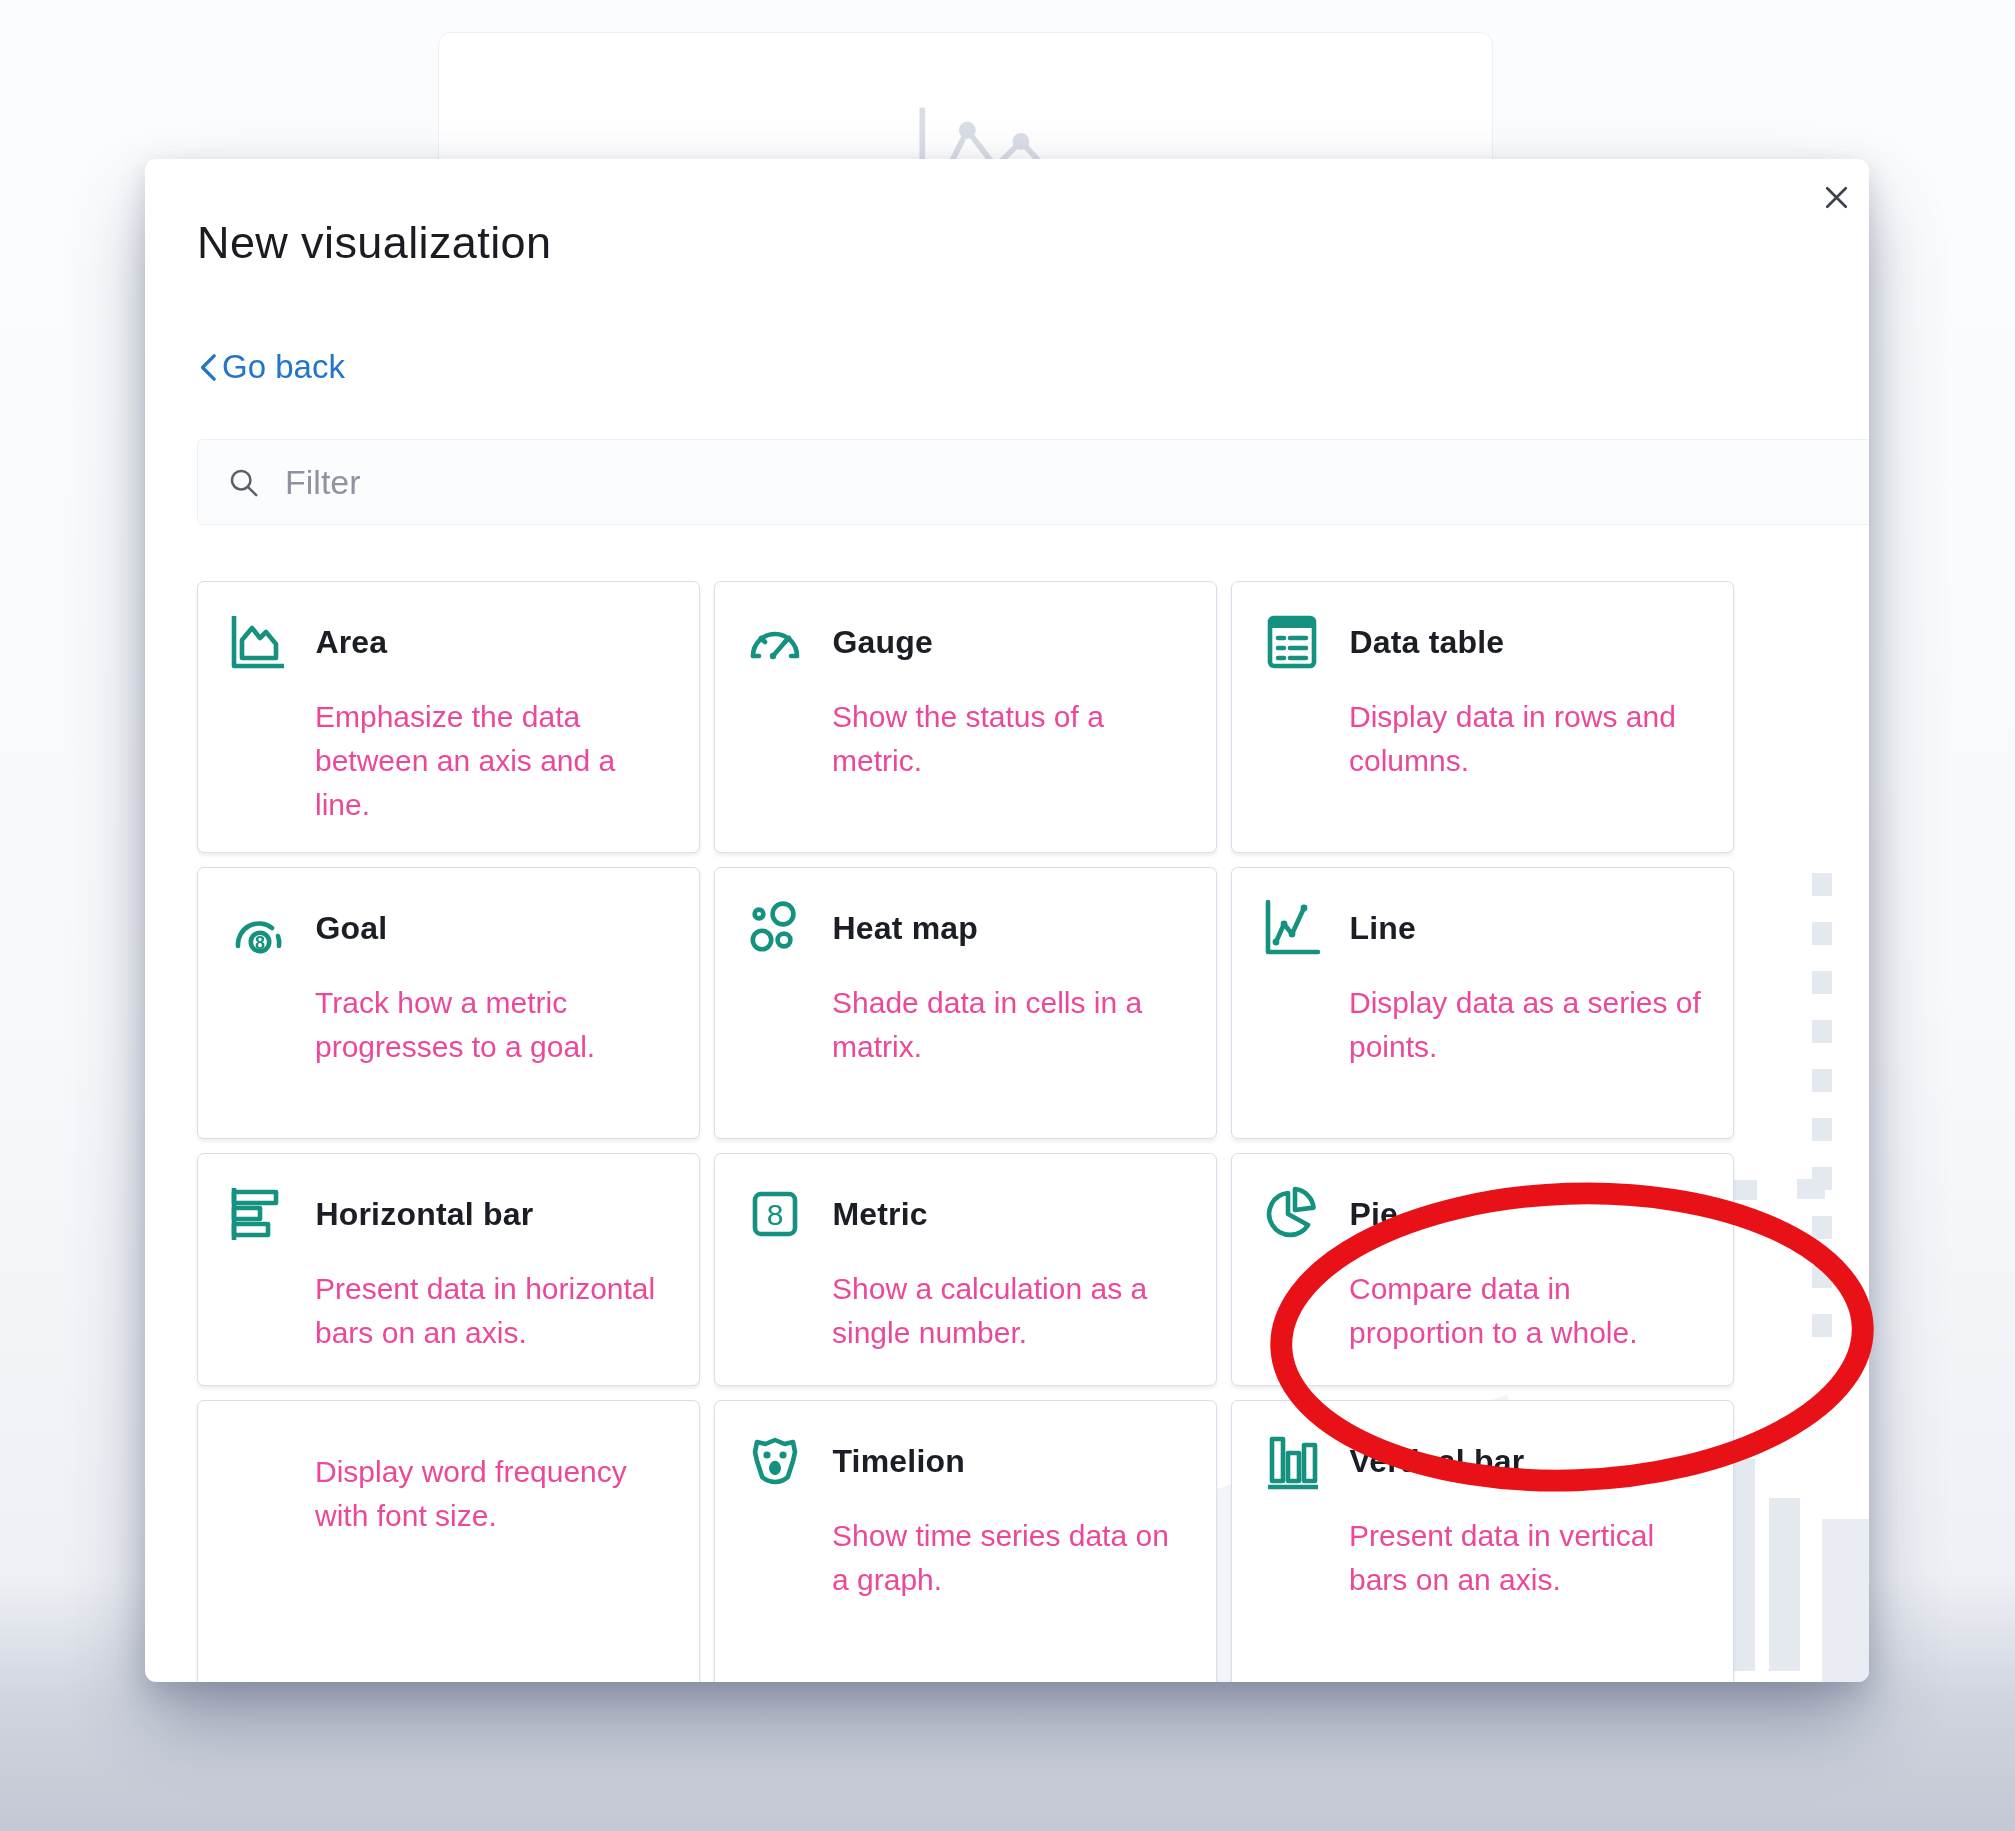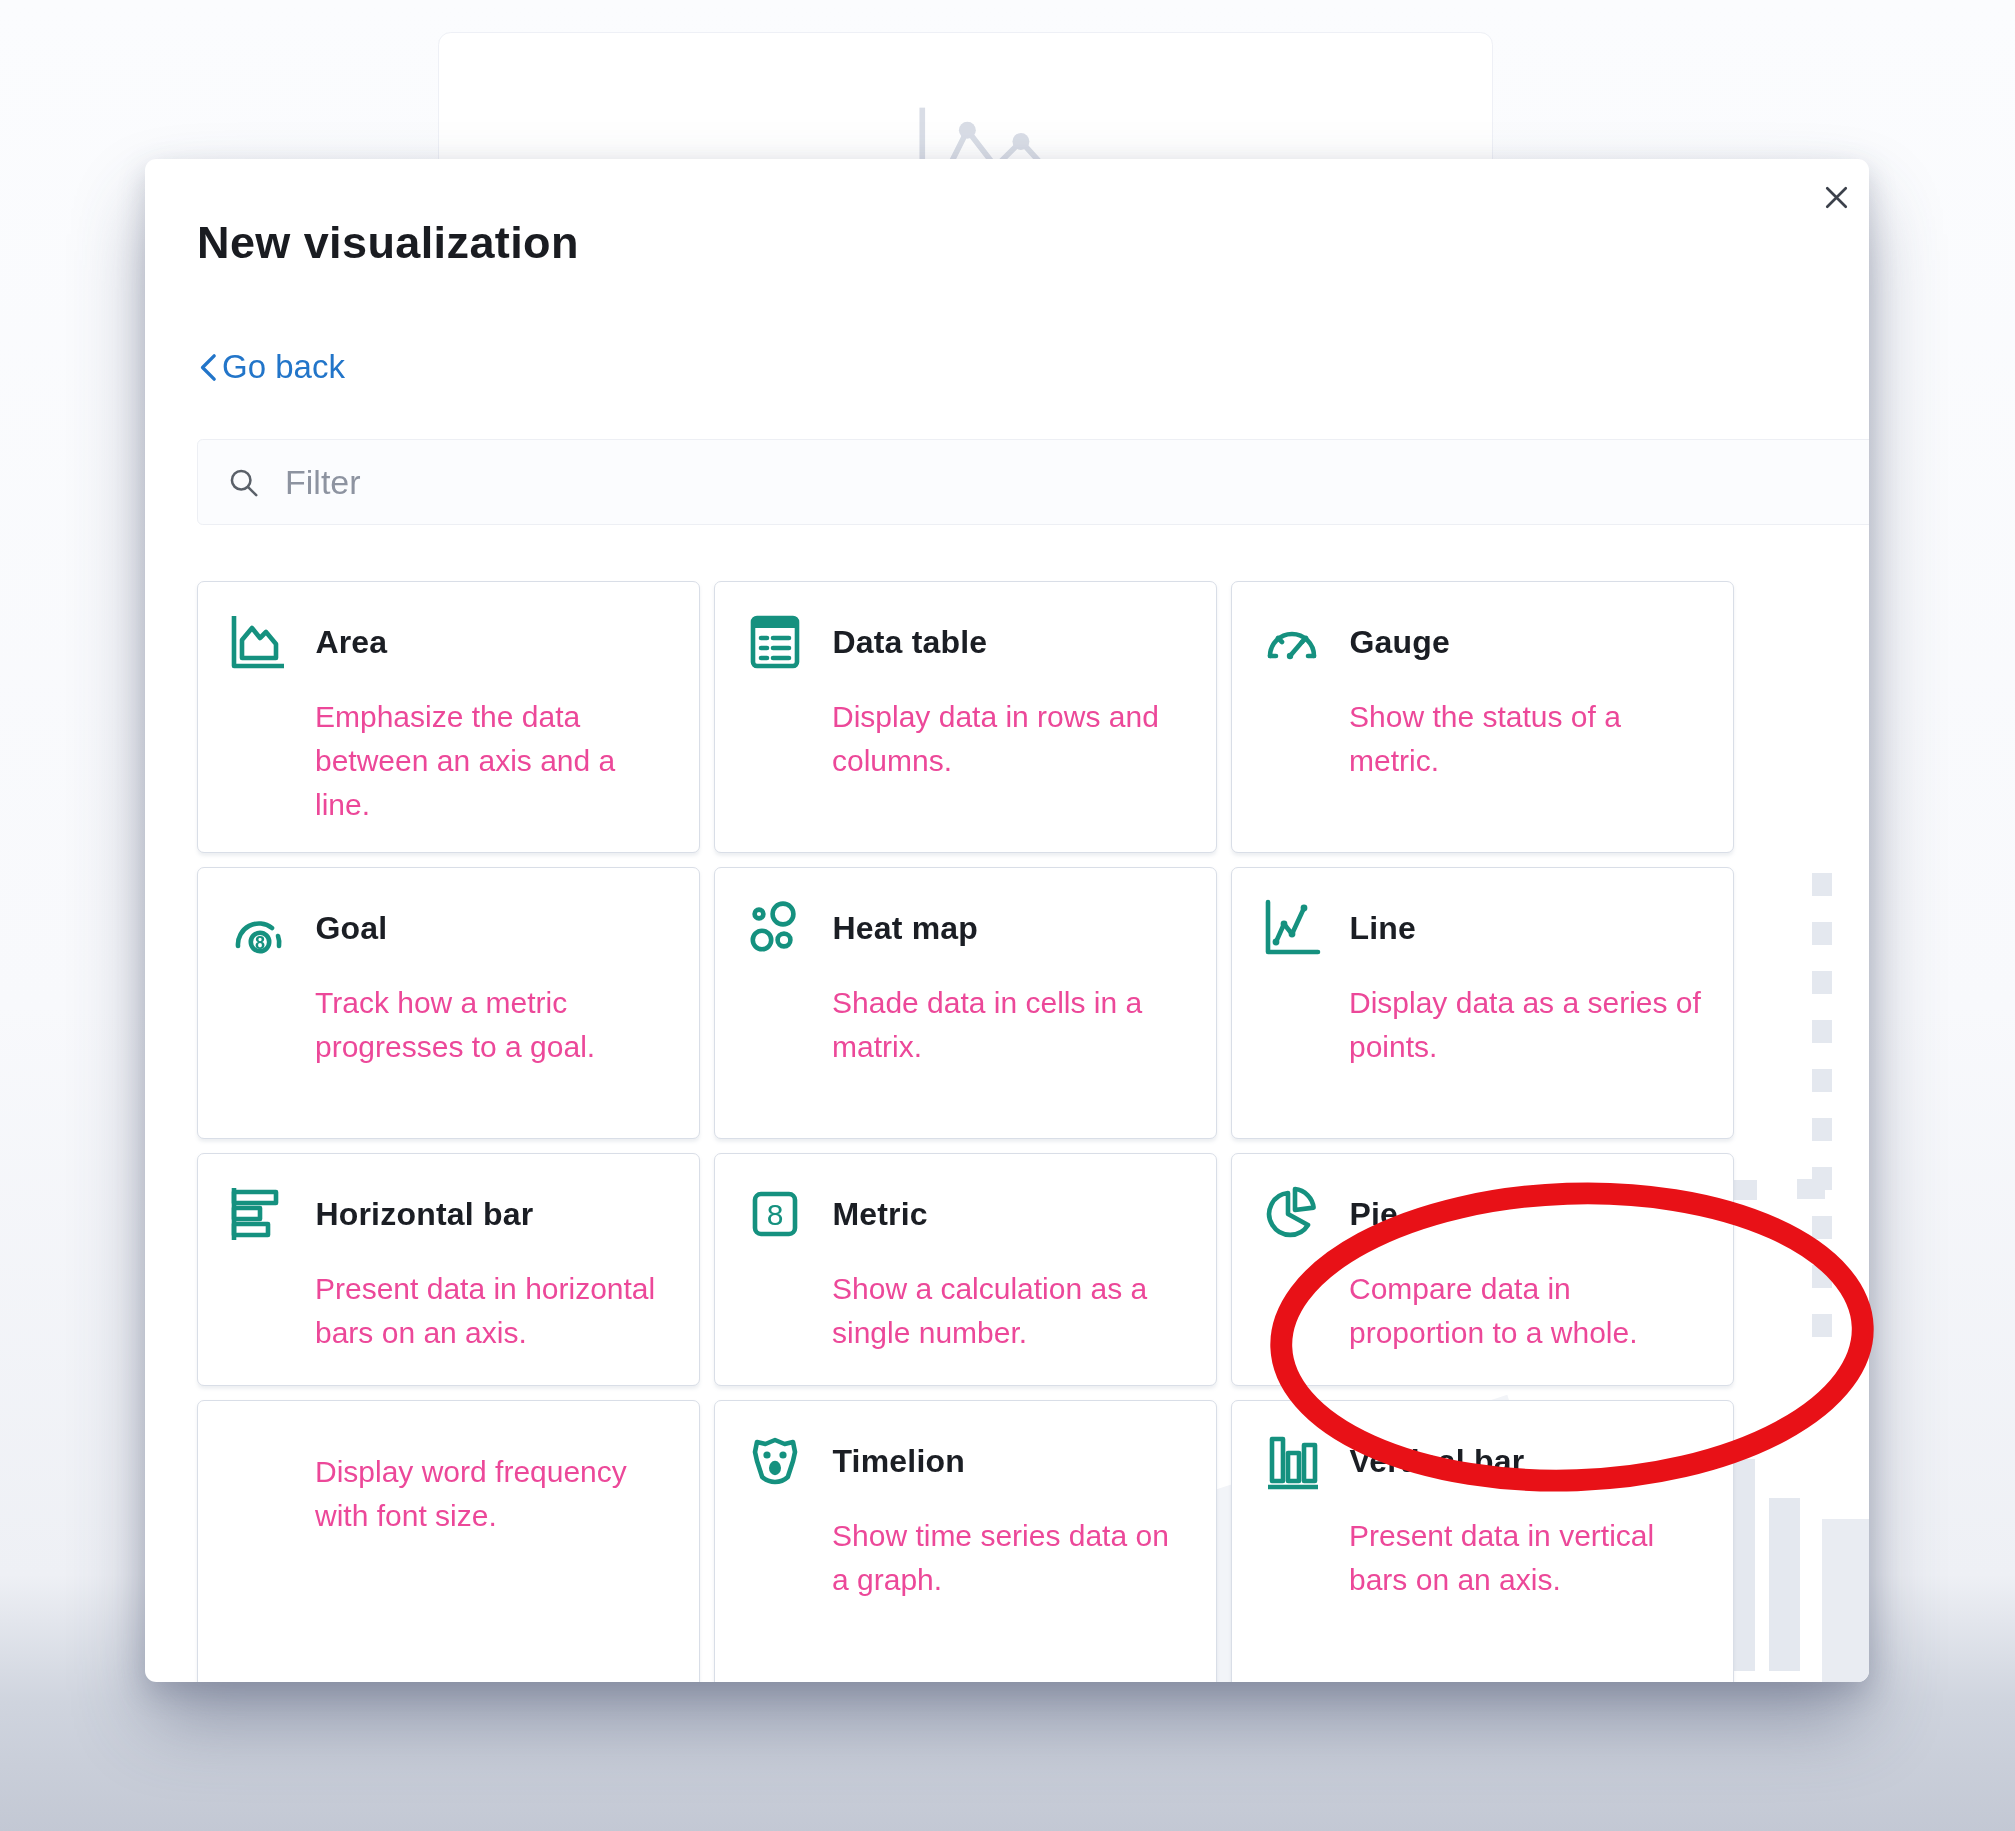--- a/index.html
+++ b/index.html
@@ -15,21 +15,21 @@
   }
   .bg-chart-glyph{position:absolute;left:911px;top:99px;width:155px;height:99px;color:#d9dde6;}
   
   .modal{
     position:absolute;left:145px;top:159px;width:1724px;height:1523px;
     background:#ffffff;border-radius:11.3px;overflow:hidden;
     box-shadow:0 42px 78px -7px rgba(62,72,102,.45),0 10px 28px rgba(62,72,102,.22);
   }
   .modal-title{
     position:absolute;top:58px;left:52px;
-    font-size:45px;font-weight:700;color:#1a1c21;letter-spacing:0.4px;
+    font-size:45px;font-weight:400;color:#1a1c21;letter-spacing:0.4px;
   }
   .close-btn{
     position:absolute;top:17px;right:11.3px;width:42px;height:42px;
     display:flex;align-items:center;justify-content:center;cursor:pointer;background:none;border:none;padding:0;
   }
   .go-back{
     position:absolute;top:189px;left:52px;display:flex;align-items:center;gap:1px;
     font-size:33px;font-weight:500;color:#2275c9;cursor:pointer;text-decoration:none;
   }
   .filter-box{
@@ -119,41 +119,41 @@
           <path d="M4 3v25h25"></path>
           <path d="M8 24v-9l5-6 4 5 3-3 5 6v7z"></path>
         </svg>
         <div class="card-title">Area</div>
       </div>
       <div class="card-desc">Emphasize the data between an axis and a line.</div>
     </div>
 
     <div class="card">
       <div class="card-head">
-        <svg class="card-icon" viewBox="0 0 32 32" fill="none" stroke="currentColor" stroke-width="2.3" stroke-linejoin="round">
-          <rect x="5" y="4" width="22" height="24" rx="2"></rect>
-          <rect x="5" y="4" width="22" height="5" fill="currentColor" stroke="none"></rect>
-          <path d="M9 14h3M15 14h8M9 19h3M15 19h8M9 24h3M15 24h8" stroke-linecap="round"></path>
-        </svg>
-        <div class="card-title">Data table</div>
-      </div>
-      <div class="card-desc">Display data in rows and columns.</div>
-    </div>
-
-    <div class="card">
-      <div class="card-head">
         <svg class="card-icon" viewBox="0 0 32 32" fill="none" stroke="currentColor" stroke-width="2.3" stroke-linecap="round">
           <path d="M5 23a11 11 0 0 1 22 0"></path>
           <path d="M5 23h3M24 23h3M9 14l2 2M23 14l-2 2"></path>
           <path d="M15 23l6-7"></path>
             <circle cx="15" cy="23" r="1.6" fill="currentColor" stroke="none"></circle>
         </svg>
         <div class="card-title">Gauge</div>
       </div>
       <div class="card-desc">Show the status of a metric.</div>
+    </div>
+
+    <div class="card">
+      <div class="card-head">
+        <svg class="card-icon" viewBox="0 0 32 32" fill="none" stroke="currentColor" stroke-width="2.3" stroke-linejoin="round">
+          <rect x="5" y="4" width="22" height="24" rx="2"></rect>
+          <rect x="5" y="4" width="22" height="5" fill="currentColor" stroke="none"></rect>
+          <path d="M9 14h3M15 14h8M9 19h3M15 19h8M9 24h3M15 24h8" stroke-linecap="round"></path>
+        </svg>
+        <div class="card-title">Data table</div>
+      </div>
+      <div class="card-desc">Display data in rows and columns.</div>
     </div>
 
     <div class="card">
       <div class="card-head">
         <svg class="card-icon" viewBox="0 0 32 32" fill="none" stroke="currentColor" stroke-width="2.3" stroke-linecap="round">
           <path d="M6 25a10.5 10.5 0 0 1 17-9"></path>
           <path d="M26 20a10.5 10.5 0 0 1 .5 5"></path>
           <circle cx="17" cy="23" r="4.6"></circle>
           <text x="17" y="26.4" text-anchor="middle" font-size="9" font-family="Liberation Sans, sans-serif" fill="currentColor" stroke="none" font-weight="bold">8</text>
         </svg>

